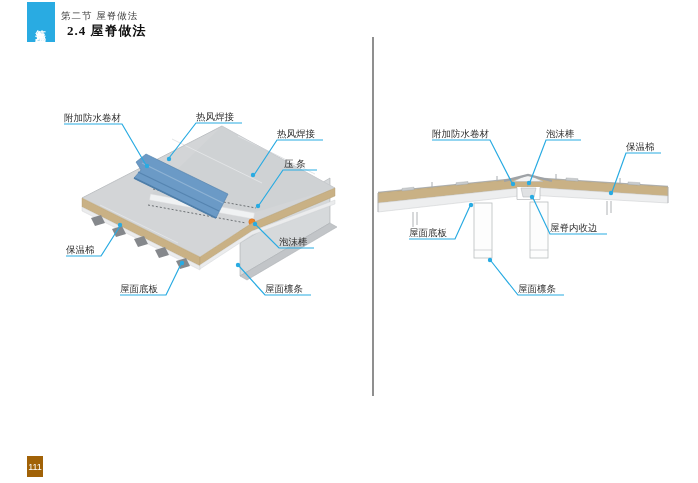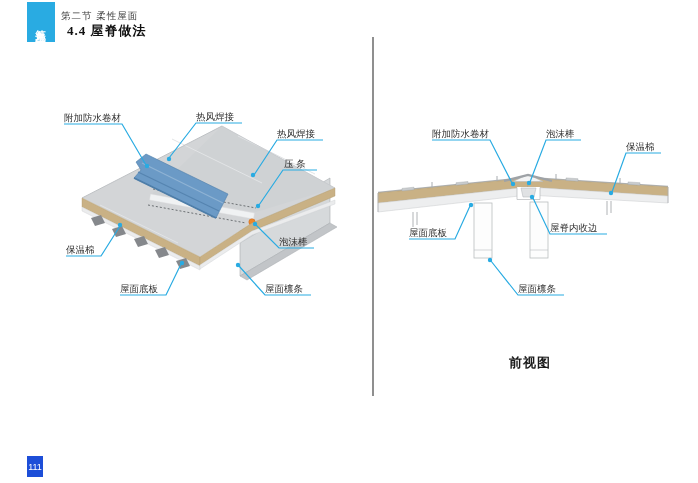--- a/index.html
+++ b/index.html
@@ -20,31 +20,31 @@
   
   .fig-svg{position:absolute;}
   .fig-left{left:40px;top:95px;width:305px;height:225px;}
   .fig-right{left:370px;top:115px;width:325px;height:195px;}
   .caption{position:absolute;top:354px;font-size:13px;font-weight:bold;color:#1a1a1a;text-align:center;letter-spacing:1px;}
   .caption-left{left:40px;width:330px;}
   .caption-right{left:375px;width:310px;}
   svg text{font-family:"Liberation Sans","DejaVu Sans",sans-serif;font-size:9.5px;fill:#2e2e2e;}
 
   
-  .page-num{position:absolute;left:27px;top:456px;width:16px;height:21px;background:#1d4ed8;color:#fff;
+  .page-num{position:absolute;left:27px;top:456px;width:16px;height:21px;background:#a16207;color:#fff;
     font-size:9px;display:flex;align-items:center;justify-content:center;}
 </style>
 </head>
 <body>
 
 <div class="page">
 
   <div class="chapter-badge">第九章</div>
-  <div class="section-crumb">第二节 柔性屋面</div>
-  <div class="page-title">4.4 屋脊做法</div>
+  <div class="section-crumb">第二节 屋脊做法</div>
+  <div class="page-title">2.4 屋脊做法</div>
 
   <div class="divider"></div>
 
   <svg class="fig-svg fig-left" viewBox="40 95 305 225">
 
     <g>
       <polygon points="240,231 330,178 330,223 240,276" fill="#D6D9DB" stroke="#A8ACB0" stroke-width="0.6"></polygon>
       <line x1="240" y1="243" x2="330" y2="190" stroke="#C6C9CC" stroke-width="1"></line>
       <polygon points="240,276 330,223 337,227 247,280" fill="#C2C5C8" stroke="#A8ACB0" stroke-width="0.5"></polygon>
     </g>
@@ -188,16 +188,15 @@
     </g>
 
     <text x="432" y="137">附加防水卷材</text>
     <text x="546" y="137">泡沫棒</text>
     <text x="626" y="150">保温棉</text>
     <text x="409" y="236">屋面底板</text>
     <text x="550" y="231">屋脊内收边</text>
     <text x="518" y="292">屋面檩条</text>
   </svg>
 
-  <div class="caption caption-right">前视图</div>
 
   <div class="page-num">111</div>
 </div>
 
 </body></html>

